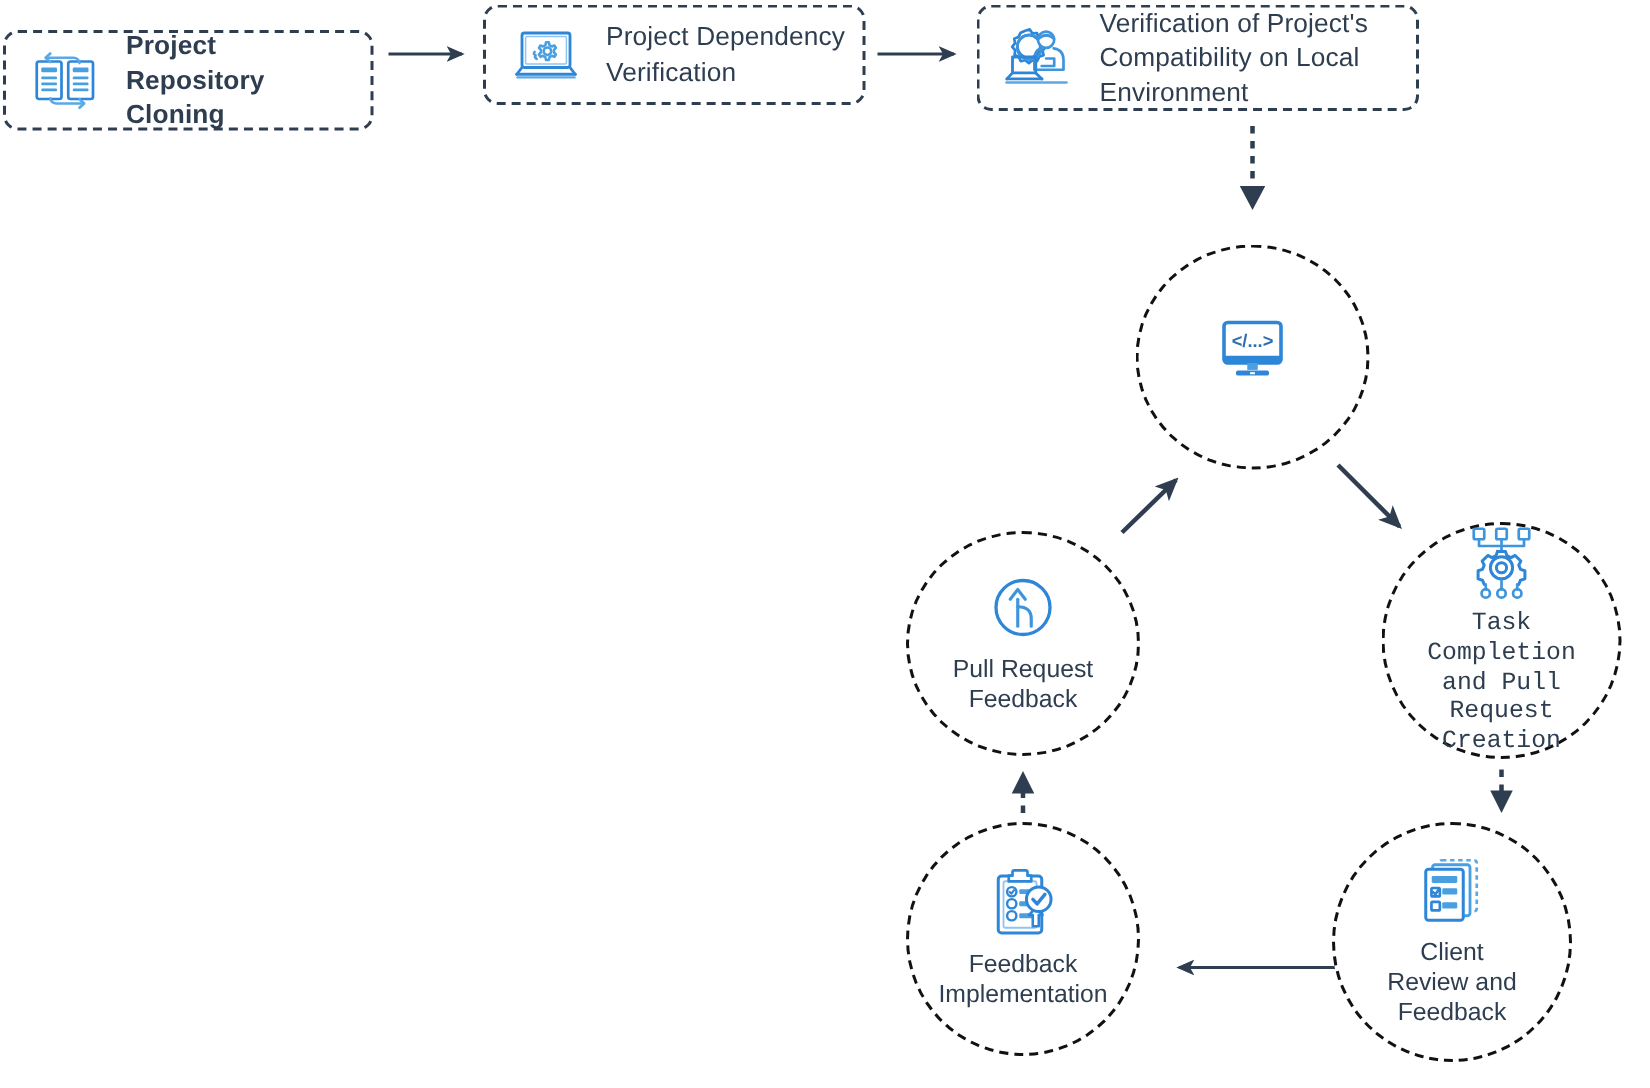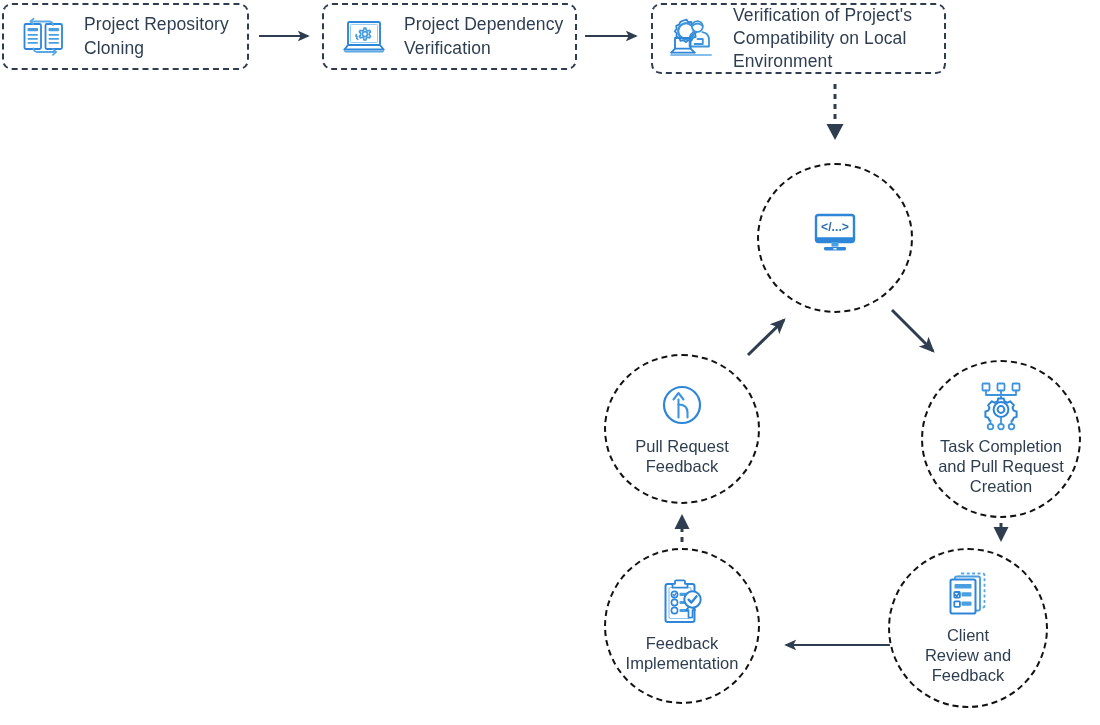--- a/index.html
+++ b/index.html
@@ -40,21 +40,21 @@
     display: flex;
     align-items: center;
     justify-content: center;
   }
   .rect-node .node-label {
     font-size: 17.5px;
     line-height: 1.33;
     color: #2e3e50;
     letter-spacing: 0.1px;
   }
-  #node-repo-clone { left: 2px;   top: 3px;  width: 247px; height: 67px; }
+  #node-repo-clone { left: 2px;   top: 20px;  width: 247px; height: 67px; font-weight: bold; }
   #node-dep-install { left: 322px; top: 3px;  width: 255px; height: 67px; }
   #node-verify     { left: 651px; top: 3px;  width: 295px; height: 71px; }
   #node-verify .node-label { line-height: 1.30; }
 
   
   .circle-node {
     position: absolute;
     box-sizing: border-box;
     border: 2px dashed #111111;
     border-radius: 50%;
@@ -74,21 +74,21 @@
     margin-bottom: 4px;
   }
   .circle-node .node-label {
     font-size: 16.5px;
     line-height: 1.20;
     color: #2e3e50;
     white-space: pre-line;
     padding: 0 4px;
   }
   #node-coding   { left: 757px; top: 163px; width: 156px; height: 150px; }
-  #node-task     { left: 921px; top: 360px; width: 160px; height: 158px; }
+  #node-task     { left: 921px; top: 348px; width: 160px; height: 158px; font-family: Liberation Mono, monospace; }
   #node-pull     { left: 604px; top: 354px; width: 156px; height: 150px; }
   #node-client   { left: 888px; top: 548px; width: 160px; height: 160px; }
   #node-feedback { left: 604px; top: 548px; width: 156px; height: 156px; }
 
   .circle-node .node-icon { margin-top: -2px; }
 </style>
 </head>
 <body>
 
 <svg id="canvas" viewBox="0 0 1100 725" xmlns="http://www.w3.org/2000/svg">

